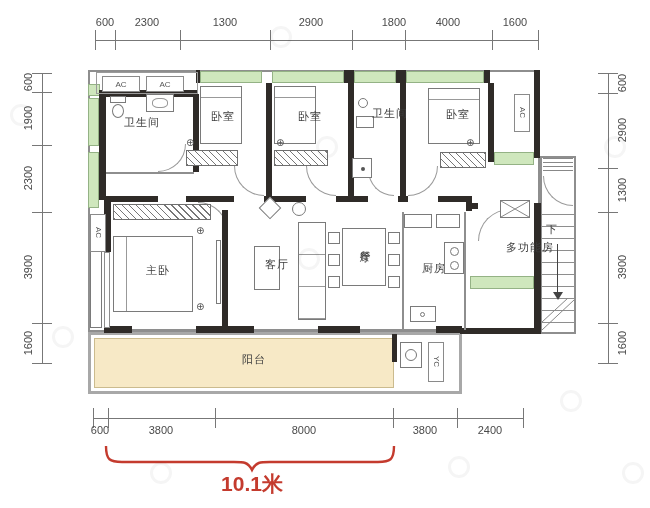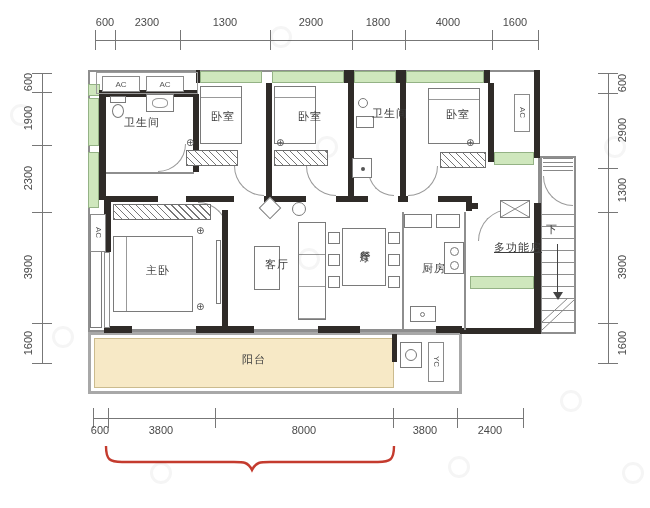--- a/index.html
+++ b/index.html
@@ -43,21 +43,21 @@
   <div class="tick" style="left:180px;top:30px;width:1px;height:20px;"></div>
   <div class="tick" style="left:270px;top:30px;width:1px;height:20px;"></div>
   <div class="tick" style="left:352px;top:30px;width:1px;height:20px;"></div>
   <div class="tick" style="left:405px;top:30px;width:1px;height:20px;"></div>
   <div class="tick" style="left:492px;top:30px;width:1px;height:20px;"></div>
   <div class="tick" style="left:538px;top:30px;width:1px;height:20px;"></div>
   <div class="dimlab" style="left:90px;top:16px;width:30px;">600</div>
   <div class="dimlab" style="left:127px;top:16px;width:40px;">2300</div>
   <div class="dimlab" style="left:205px;top:16px;width:40px;">1300</div>
   <div class="dimlab" style="left:291px;top:16px;width:40px;">2900</div>
-  <div class="dimlab" style="left:358px;top:16px;width:40px;">1800</div>
+  <div class="dimlab" style="left:374px;top:16px;width:40px;">1800</div>
   <div class="dimlab" style="left:428px;top:16px;width:40px;">4000</div>
   <div class="dimlab" style="left:495px;top:16px;width:40px;">1600</div>
 
   <div class="dimline" style="left:42px;top:73px;width:1px;height:290px;"></div>
   <div class="tick" style="left:32px;top:73px;width:20px;height:1px;"></div>
   <div class="tick" style="left:32px;top:92px;width:20px;height:1px;"></div>
   <div class="tick" style="left:32px;top:145px;width:20px;height:1px;"></div>
   <div class="tick" style="left:32px;top:212px;width:20px;height:1px;"></div>
   <div class="tick" style="left:32px;top:323px;width:20px;height:1px;"></div>
   <div class="tick" style="left:32px;top:363px;width:20px;height:1px;"></div>
@@ -89,20 +89,21 @@
   <div class="tick" style="left:523px;top:408px;width:1px;height:20px;"></div>
   <div class="dimlab" style="left:80px;top:424px;width:40px;">600</div>
   <div class="dimlab" style="left:141px;top:424px;width:40px;">3800</div>
   <div class="dimlab" style="left:284px;top:424px;width:40px;">8000</div>
   <div class="dimlab" style="left:405px;top:424px;width:40px;">3800</div>
   <div class="dimlab" style="left:470px;top:424px;width:40px;">2400</div>
 
   <svg class="abs" style="left:100px;top:444px;" width="300" height="34" viewBox="0 0 300 34">
     <path d="M6,2 C6,16 10,18 22,18 L134,18 C144,18 148,18 152,26 C156,18 160,18 170,18 L278,18 C290,18 294,16 294,2" fill="none" stroke="#c43b2e" stroke-width="2.4"></path>
   </svg>
+  <div class="hl" style="left:185px;top:470px;width:134px;">10.1米</div>
 
   <div class="ol" style="left:88px;top:70px;width:452px;height:262px;"></div>
   <div class="ol" style="left:540px;top:156px;width:36px;height:178px;"></div>
   <div class="ol" style="left:88px;top:332px;width:374px;height:62px;border-width:3px;border-color:#a8a8a8;"></div>
   <div class="abs" style="left:94px;top:338px;width:300px;height:50px;background:#f7e9c6;border:1px solid #cbbb8e;"></div>
 
   <div class="win" style="left:200px;top:71px;width:62px;height:12px;"></div>
   <div class="win" style="left:272px;top:71px;width:72px;height:12px;"></div>
   <div class="win" style="left:354px;top:71px;width:42px;height:12px;"></div>
   <div class="win" style="left:406px;top:71px;width:78px;height:12px;"></div>
@@ -261,21 +262,21 @@
 
   <div class="rlab" style="left:112px;top:115px;width:60px;">卫生间</div>
   <div class="rlab" style="left:200px;top:109px;width:46px;">卧室</div>
   <div class="rlab" style="left:287px;top:109px;width:46px;">卧室</div>
   <div class="rlab" style="left:360px;top:106px;width:60px;">卫生间</div>
   <div class="rlab" style="left:435px;top:107px;width:46px;">卧室</div>
   <div class="rlab" style="left:136px;top:263px;width:44px;">主卧</div>
   <div class="rlab" style="left:255px;top:257px;width:44px;">客厅</div>
   <div class="vlab" style="left:357px;top:242px;">餐厅</div>
   <div class="rlab" style="left:412px;top:261px;width:44px;">厨房</div>
-  <div class="rlab" style="left:488px;top:240px;width:60px;text-decoration:underline;">多功能房</div>
+  <div class="rlab" style="left:500px;top:240px;width:60px;">多功能房</div>
   <div class="rlab" style="left:222px;top:352px;width:64px;">阳台</div>
   <div class="rlab" style="left:544px;top:222px;width:16px;">下</div>
 
   <div class="wm" style="left:10px;top:104px;"></div>
   <div class="wm" style="left:316px;top:136px;"></div>
   <div class="wm" style="left:604px;top:136px;"></div>
   <div class="wm" style="left:52px;top:326px;"></div>
   <div class="wm" style="left:298px;top:248px;"></div>
   <div class="wm" style="left:270px;top:26px;"></div>
   <div class="wm" style="left:560px;top:390px;"></div>

